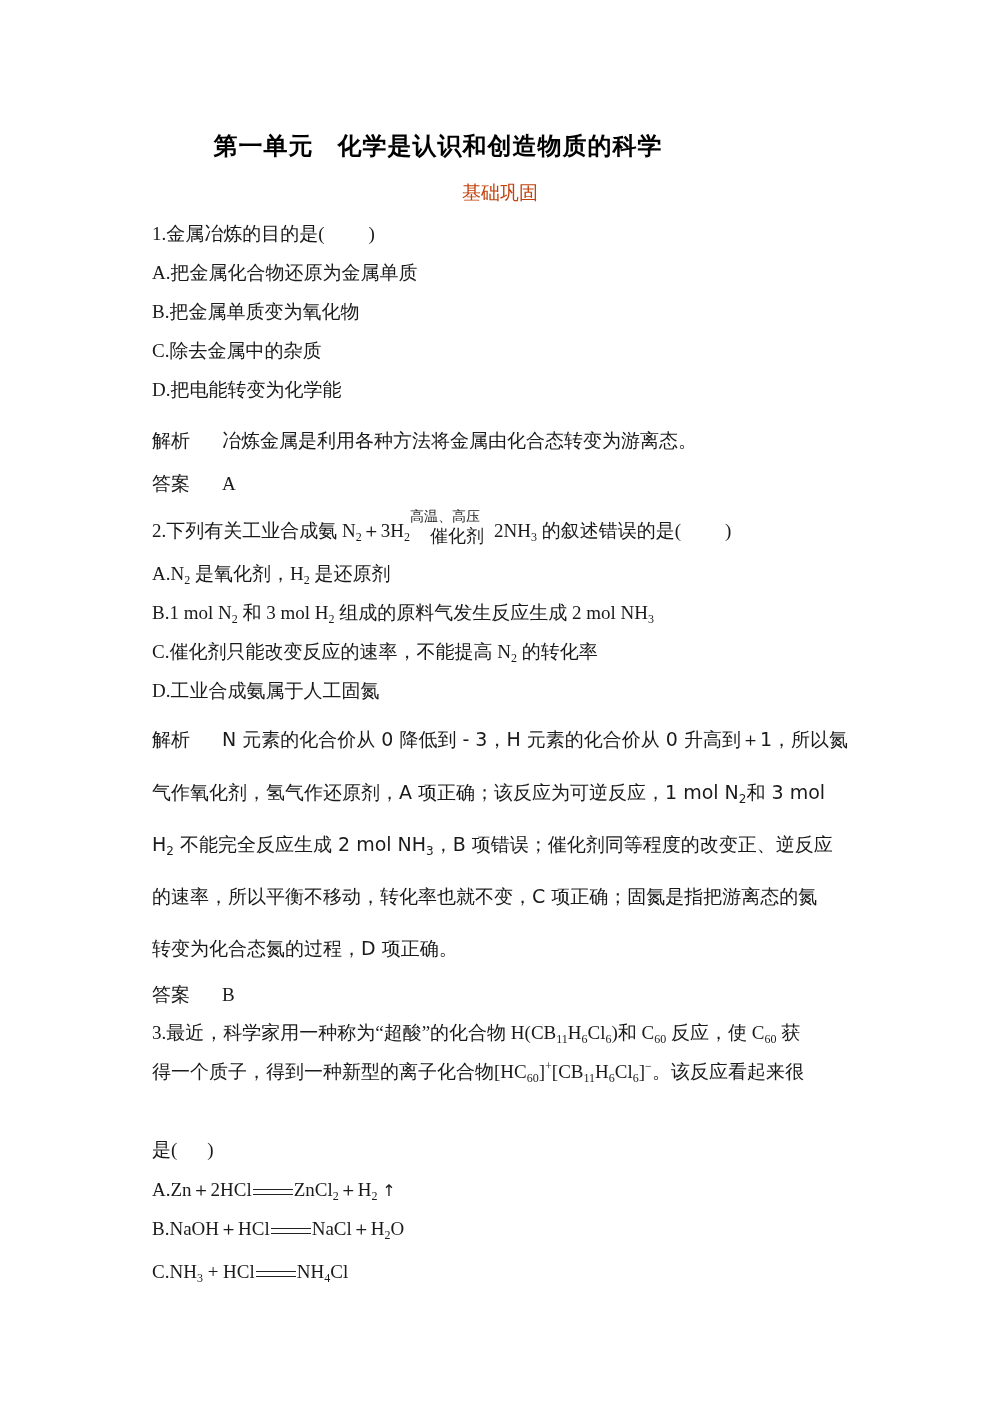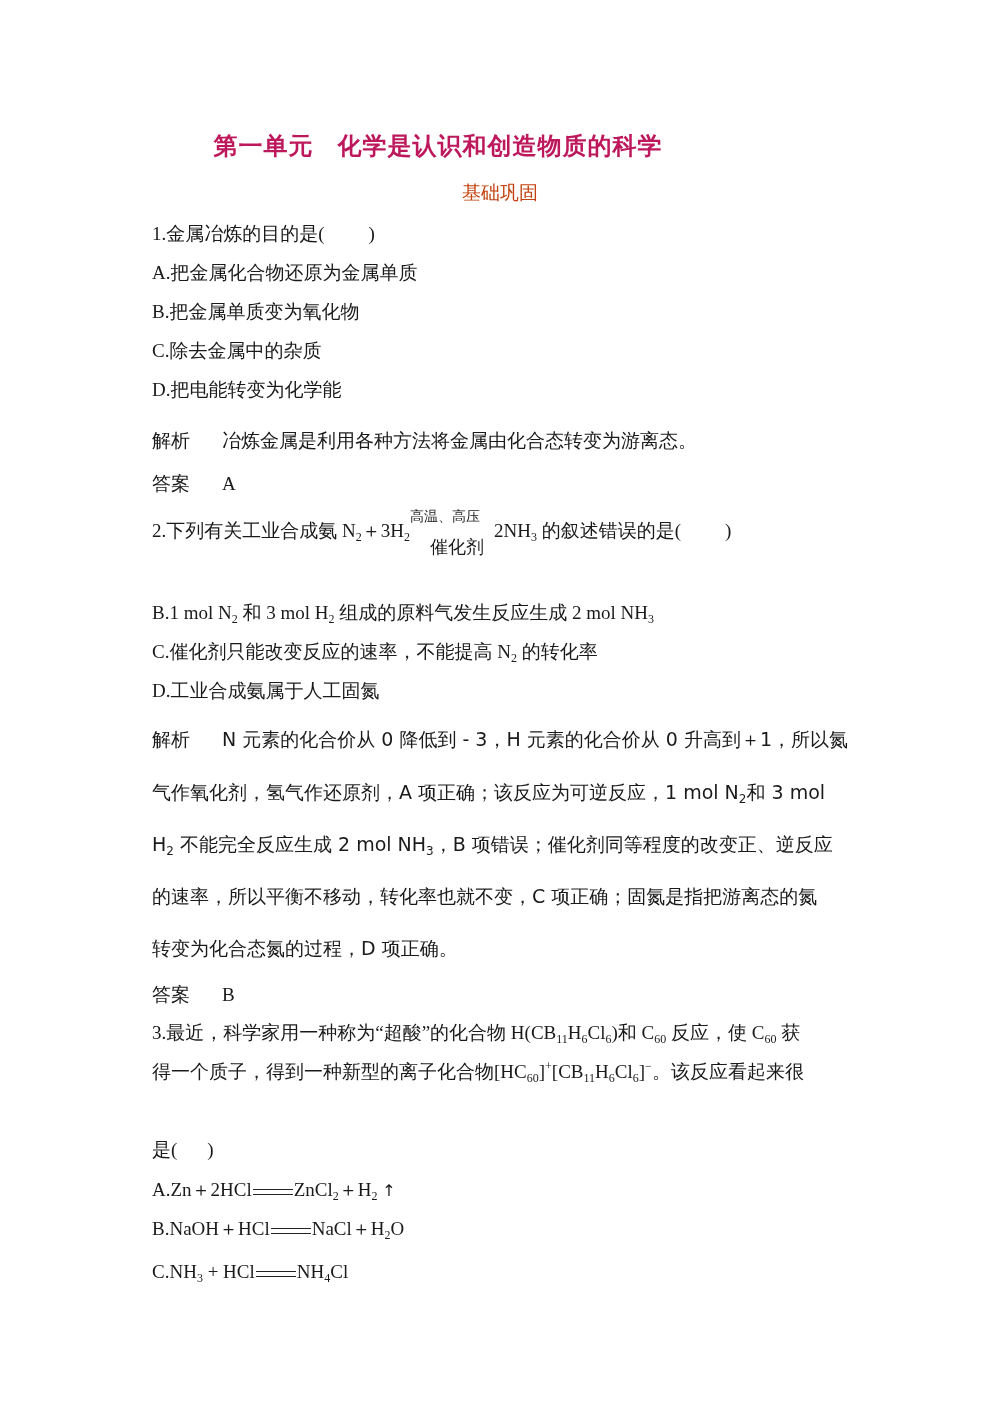--- a/index.html
+++ b/index.html
@@ -1,31 +1,31 @@
 <!DOCTYPE html>
 <html><head>
 <meta charset="utf-8">
 <style>
   html, body { margin: 0; padding: 0; background: #ffffff; }
   body { width: 1000px; height: 1414px; position: relative; overflow: hidden;
          font-family: "Liberation Serif", "DejaVu Serif", serif; color: #1a1a1a; }
   .page { position: absolute; left: 0; top: 0; width: 1000px; height: 1414px; }
   .title { position: absolute; top: 130px; left: 0; width: 876px; text-align: center;
-           font-family: Liberation Mono, monospace; font-size: 24px; font-weight: bold; letter-spacing: 1px; color: #be185d; }
+           font-family: Liberation Mono, monospace; font-size: 24px; font-weight: bold; letter-spacing: 1px; color: #000000; }
   .title .gap { display: inline-block; width: 24px; }
   .subtitle { position: absolute; top: 180px; left: 0; width: 1000px; text-align: center;
               font-family: "DejaVu Sans", "Liberation Sans", sans-serif; font-size: 19px; color: #c2410c; }
   .line { position: absolute; left: 152px; font-size: 19px; white-space: nowrap; line-height: 24px; }
   .sans { font-family: "DejaVu Sans", "Liberation Sans", sans-serif; }
   .label { font-family: "DejaVu Sans", "Liberation Sans", sans-serif; margin-right: 32px; }
   sub { font-size: 12px; vertical-align: -4px; line-height: 0; }
   sup { font-size: 12px; vertical-align: 8px; line-height: 0; }
   .cond { display: inline-block; position: relative; width: 84px; height: 24px; vertical-align: top; }
   .cond .top { position: absolute; top: -14px; left: 0; font-size: 14px; white-space: nowrap; }
-  .cond .bot { position: absolute; top: 16px; left: 20px; font-size: 18px; white-space: nowrap; }
+  .cond .bot { position: absolute; top: 6px; left: 20px; font-size: 18px; white-space: nowrap; font-family: Liberation Mono, monospace; }
   .blank { display: inline-block; width: 44px; }
   .blank-s { display: inline-block; width: 30px; }
   .eq { display: inline-block; width: 40px; height: 6px; border-top: 1.5px solid #222; border-bottom: 1.5px solid #222; vertical-align: middle; margin: 0 1px; box-sizing: border-box; }
   .arrow { font-family: "DejaVu Sans", sans-serif; font-size: 16px; }
 </style>
 </head>
 <body>
 
 <div class="page">
 
@@ -44,20 +44,23 @@
 
   <div class="line sans" style="top:428px">
     <span class="label">解析</span><span>冶炼金属是利用各种方法将金属由化合态转变为游离态。</span>
   </div>
   <div class="line" style="top:471px">
     <span class="label">答案</span><span>A</span>
   </div>
 
   <div class="line" style="top:519px">
     <span>2.下列有关工业合成氨 N</span><sub>2</sub><span>＋3H</span><sub>2</sub><span class="cond"><span class="top">高温、高压</span><span class="bot">催化剂</span></span><span>2NH</span><sub>3</sub><span> 的叙述错误的是(</span><span class="blank"></span><span>)</span>
+  </div>
+  <div class="line" style="top:562px">
+    <span>A.N</span><sub>2</sub><span> 是氧化剂，H</span><sub>2</sub><span> 是还原剂</span>
   </div>
   <div class="line" style="top:601px">
     <span>B.1 mol N</span><sub>2</sub><span> 和 3 mol H</span><sub>2</sub><span> 组成的原料气发生反应生成 2 mol NH</span><sub>3</sub>
   </div>
   <div class="line" style="top:640px">
     <span>C.催化剂只能改变反应的速率，不能提高 N</span><sub>2</sub><span> 的转化率</span>
   </div>
   <div class="line" style="top:679px">D.工业合成氨属于人工固氮</div>
 
   <div class="line sans" style="top:727px">

